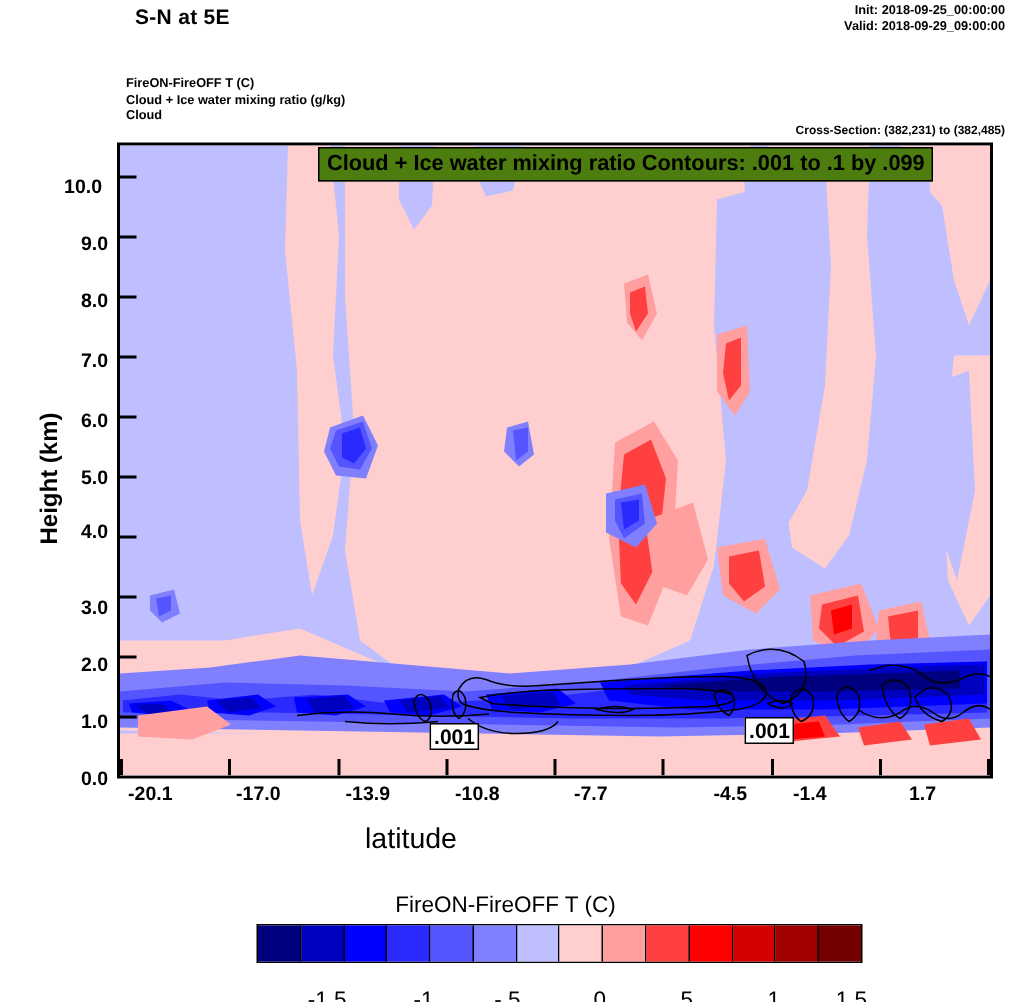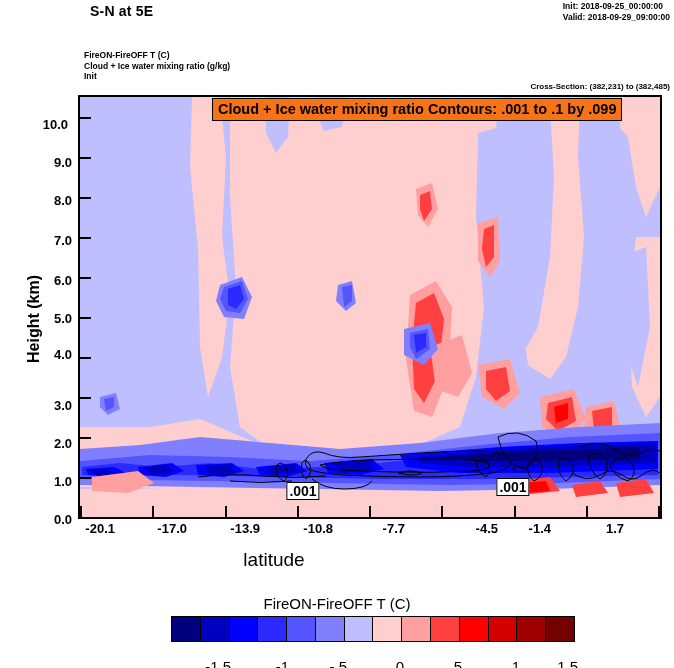--- a/index.html
+++ b/index.html
@@ -1,26 +1,26 @@
 <!DOCTYPE html>
 <html><head>
 <meta charset="utf-8">
 <style>
   html,body{margin:0;padding:0;background:#ffffff;}
   body{width:674px;height:668px;position:relative;
        font-family:"Liberation Sans",sans-serif;color:#000;overflow:hidden;}
   .abs{position:absolute;}
   #title-main{left:78px;top:3px;font-size:14px;font-weight:bold;letter-spacing:0.2px;margin-left:12px;}
-  #init-block{right:4px;top:1px;font-size:8.5px;font-weight:bold;line-height:11px;}
+  #init-block{right:4px;top:1px;text-align:right;font-size:8.5px;font-weight:bold;line-height:11px;}
   #sub-block{left:84px;top:50px;font-size:8.5px;font-weight:bold;line-height:10.5px;}
   #xsec{right:4px;top:82px;font-size:8px;font-weight:bold;}
   #plot{left:78px;top:95px;width:584px;height:424px;border:2px solid #000;box-sizing:border-box;
         background:#ffffff;overflow:hidden;}
   #plot svg{display:block;}
-  #contour-banner{left:212px;top:98px;background:#f97316;border:1.5px solid #000;
+  #contour-banner{left:212px;top:98px;background:#4d7c0f;border:1.5px solid #000;
         padding:2px 5px 3px 5px;font-size:14.5px;font-weight:bold;white-space:nowrap;}
   .ytl{position:absolute;font-size:13px;font-weight:bold;text-align:right;
        width:50px;transform:translateY(-50%);}
   .xtl{position:absolute;font-size:13px;font-weight:bold;text-align:right;
        width:70px;transform:translateX(-50%);}
   #ylab{left:-36px;top:310px;width:140px;text-align:center;font-size:16px;font-weight:bold;
         transform:rotate(-90deg);}
   #xlab{left:0;top:549px;width:548px;text-align:center;font-size:19px;}
   #cb-title{left:0;top:595px;width:674px;text-align:center;font-size:15px;}
   #cbar{left:171px;top:616px;width:404px;height:26px;border:1.5px solid #000;
@@ -36,21 +36,21 @@
 <div id="title-main" class="abs">S-N at 5E</div>
 
 <div id="init-block" class="abs">
   <div>Init: 2018-09-25_00:00:00</div>
   <div>Valid: 2018-09-29_09:00:00</div>
 </div>
 
 <div id="sub-block" class="abs">
   <div>FireON-FireOFF T  (C)</div>
   <div>Cloud + Ice water mixing ratio   (g/kg)</div>
-  <div>Init</div>
+  <div>Cloud</div>
 </div>
 
 <div id="xsec" class="abs">Cross-Section: (382,231) to (382,485)</div>
 
 <div id="plot" class="abs">
   <svg width="580" height="420" viewBox="0 0 580 420">
     <defs>
       <clipPath id="pc">
           <rect x="0" y="0" width="580" height="420"></rect>
         </clipPath>

